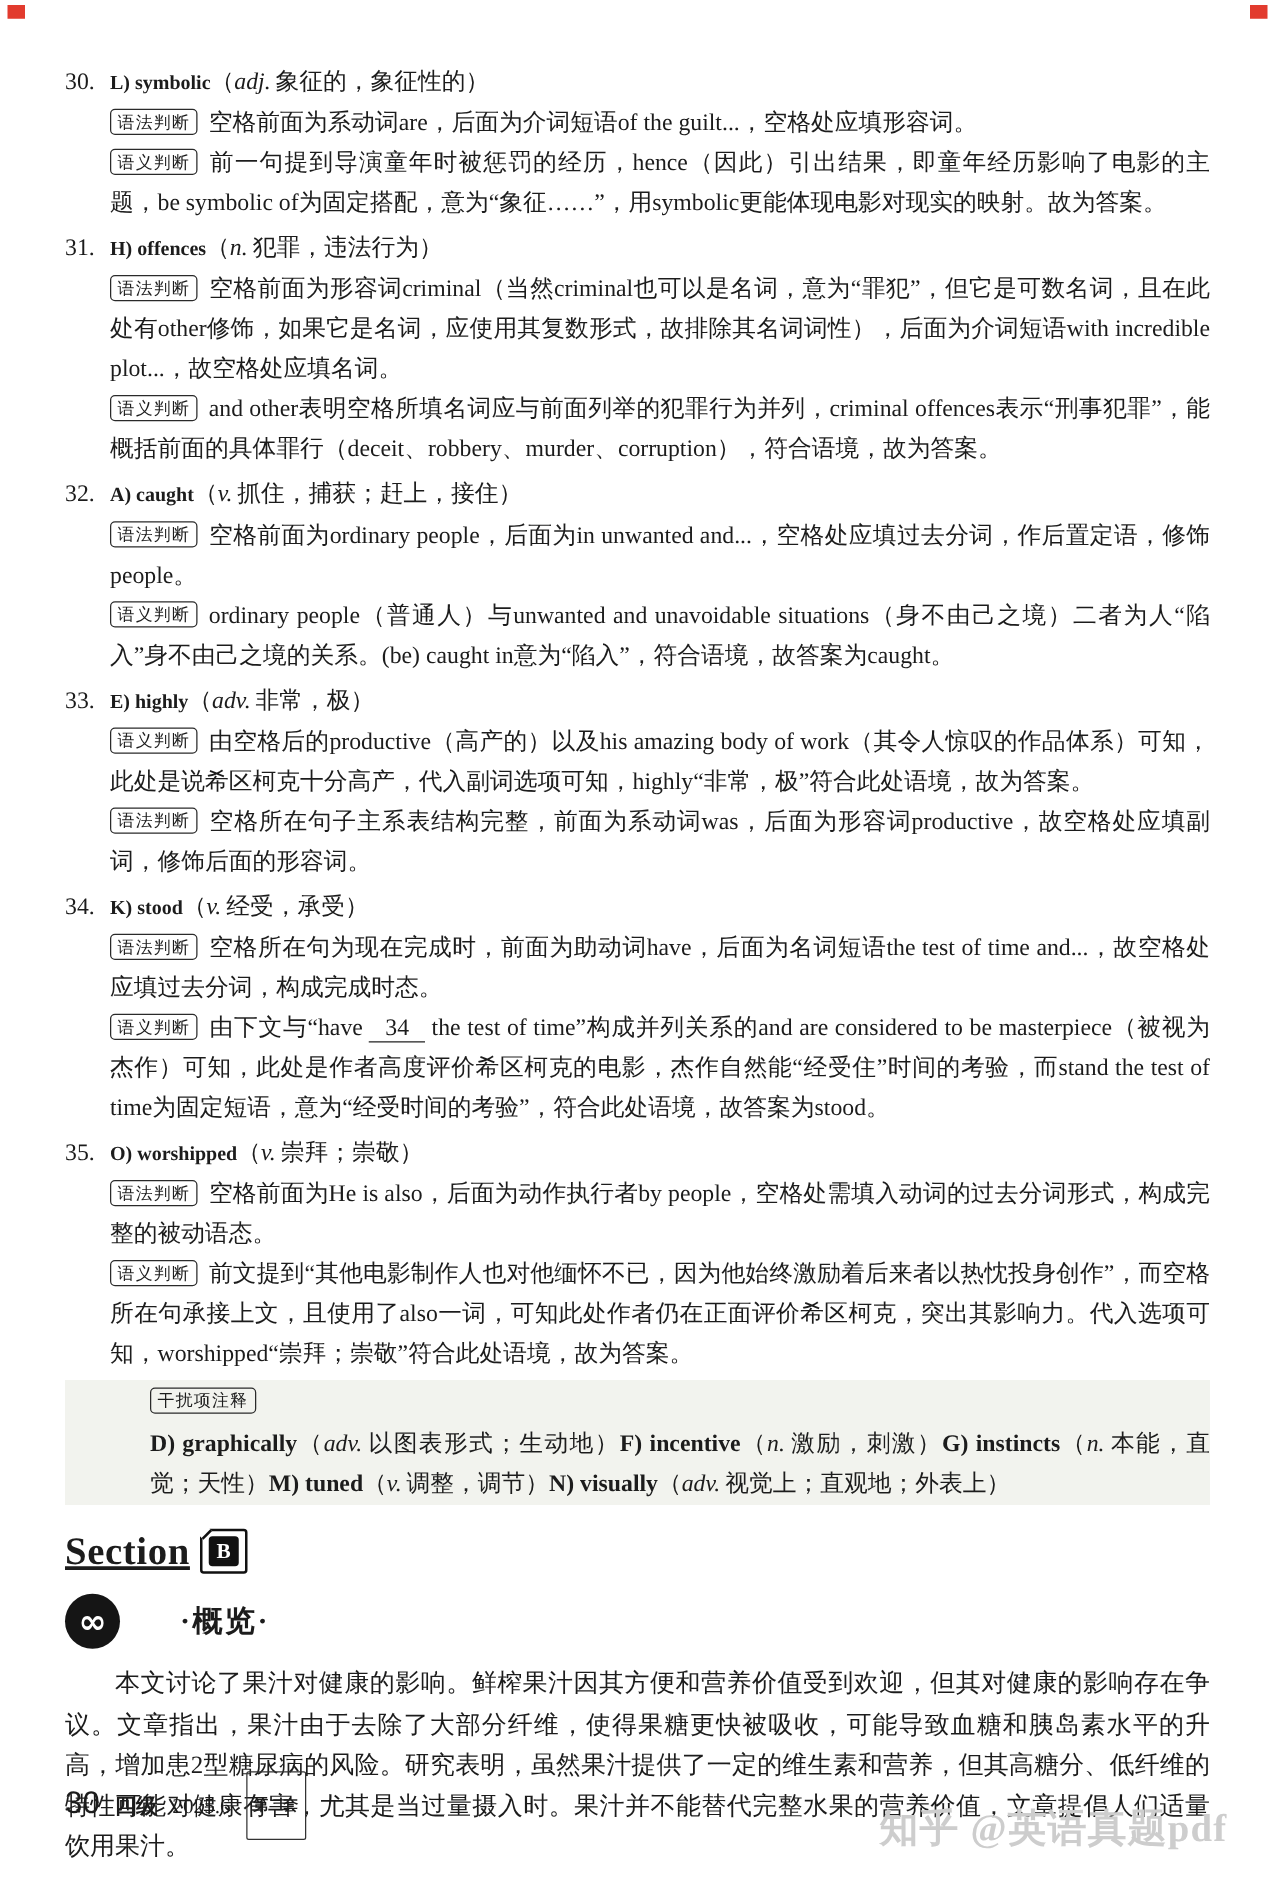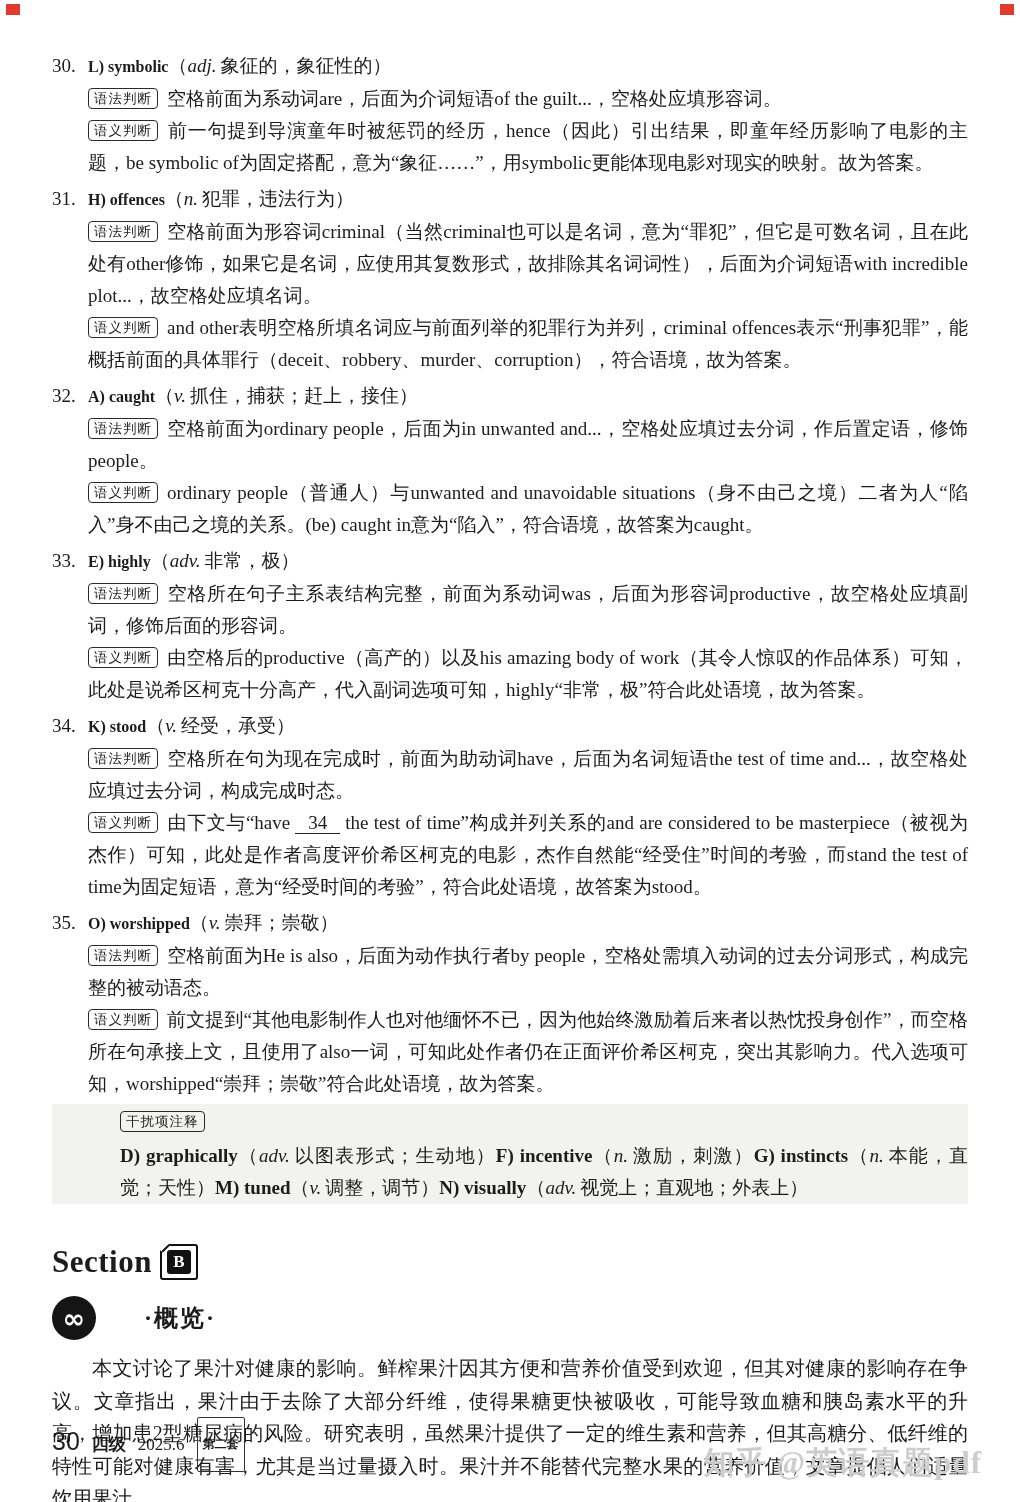--- a/index.html
+++ b/index.html
@@ -26,21 +26,21 @@
   .badge{
     display:inline-block;border:1.5px solid #2a2a2a;border-radius:4px;
     font-size:13.5px;line-height:19px;padding:0 5px;margin-right:9px;
     vertical-align:2px;font-family:"Liberation Sans","DejaVu Sans",sans-serif;
     letter-spacing:1px;white-space:nowrap;
   }
   .blank{border-bottom:1.5px solid #222;padding:0 13px;margin:0 5px;}
   .distractor-wrap{background:#f2f3ee;padding-left:32px;}
   .badge-line{margin:2px 0 2px 0;}
   .dis .dw{font-weight:bold;}
-  .section-row{display:flex;align-items:flex-start;margin-top:40px;}
+  .section-row{display:flex;align-items:flex-start;margin-top:19px;text-decoration:underline;}
   .section-title{font-size:31px;font-weight:bold;letter-spacing:0.5px;}
   .page-icon{
     position:relative;width:34px;height:32px;margin-left:8px;
     border:2.5px solid #111;border-radius:3px;background:#fff;
     display:flex;align-items:center;justify-content:center;
   }
   .page-icon .inner{
     width:24px;height:24px;background:#111;border-radius:3px;color:#fff;
     font-size:17px;font-weight:bold;display:flex;align-items:center;justify-content:center;
     font-family:"Liberation Serif",serif;
@@ -107,22 +107,22 @@
         <div class="head"><span class="w">A) caught</span><span>（</span><i class="pos">v.</i><span class="meaning">抓住，捕获；赶上，接住</span><span>）</span></div>
         <p class="exp"><span class="badge">语法判断</span><span>空格前面为ordinary people，后面为in unwanted and...，空格处应填过去分词，作后置定语，修饰people。</span></p>
         <p class="exp"><span class="badge">语义判断</span><span>ordinary people（普通人）与unwanted and unavoidable situations（身不由己之境）二者为人“陷入”身不由己之境的关系。(be) caught in意为“陷入”，符合语境，故答案为caught。</span></p>
       </div>
     </div>
 
     <div class="item">
       <div class="num">33.</div>
       <div class="ibody">
         <div class="head"><span class="w">E) highly</span><span>（</span><i class="pos">adv.</i><span class="meaning">非常，极</span><span>）</span></div>
+        <p class="exp"><span class="badge">语义判断</span><span>由空格后的productive（高产的）以及his amazing body of work（其令人惊叹的作品体系）可知，此处是说希区柯克十分高产，代入副词选项可知，highly“非常，极”符合此处语境，故为答案。</span></p>
         <p class="exp"><span class="badge">语法判断</span><span>空格所在句子主系表结构完整，前面为系动词was，后面为形容词productive，故空格处应填副词，修饰后面的形容词。</span></p>
-        <p class="exp"><span class="badge">语义判断</span><span>由空格后的productive（高产的）以及his amazing body of work（其令人惊叹的作品体系）可知，此处是说希区柯克十分高产，代入副词选项可知，highly“非常，极”符合此处语境，故为答案。</span></p>
       </div>
     </div>
 
     <div class="item">
       <div class="num">34.</div>
       <div class="ibody">
         <div class="head"><span class="w">K) stood</span><span>（</span><i class="pos">v.</i><span class="meaning">经受，承受</span><span>）</span></div>
         <p class="exp"><span class="badge">语法判断</span><span>空格所在句为现在完成时，前面为助动词have，后面为名词短语the test of time and...，故空格处应填过去分词，构成完成时态。</span></p>
         <p class="exp"><span class="badge">语义判断</span><span>由下文与“have</span><span class="blank">34</span><span>the test of time”构成并列关系的and are considered to be masterpiece（被视为杰作）可知，此处是作者高度评价希区柯克的电影，杰作自然能“经受住”时间的考验，而stand the test of time为固定短语，意为“经受时间的考验”，符合此处语境，故答案为stood。</span></p>
       </div>

